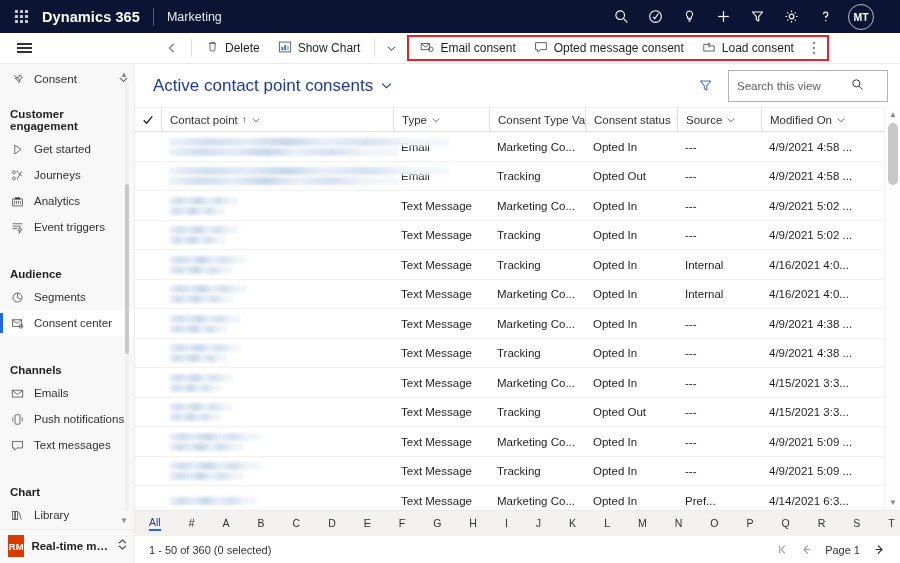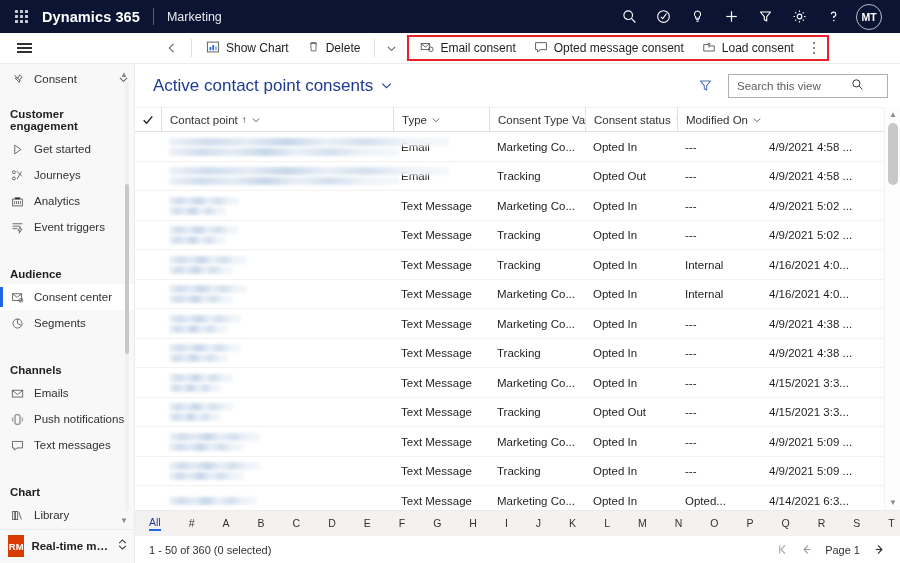--- a/index.html
+++ b/index.html
@@ -10,21 +10,21 @@
     background: #ffffff;
     -webkit-font-smoothing: antialiased;
   }
 
   
   .app-header {
     height: 33px;
     background: #0b1533;
     display: flex;
     align-items: center;
-    padding: 0 16px 0 8px;
+    padding: 0 24px 0 8px;
     color: #ffffff;
   }
   .waffle {
     width: 26px; height: 33px;
     display: flex; align-items: center; justify-content: center;
     cursor: pointer;
   }
   .waffle-grid {
     display: grid;
     grid-template-columns: repeat(3, 3px);
@@ -176,21 +176,21 @@
     padding: 0 12px 0 18px; gap: 10px;
   }
   .view-title {
     font-size: 17px; color: #1f3a93; font-weight: normal;
     display: flex; align-items: center; gap: 7px; cursor: pointer;
   }
   .view-title .chev { color: #1f3a93; display:flex; align-items:center;}
   .vb-spacer { flex: 1 1 auto; }
   .filter-icon { width: 26px; height: 26px; display:flex; align-items:center; justify-content:center; cursor:pointer; color:#605e5c;}
   .search-box {
-    width: 160px; height: 24px;
+    width: 160px; height: 32px;
     border: 1px solid #b3b0ad; background: #fff;
     display: flex; align-items: center; padding: 0 23px 0 8px;
   }
   .search-box input {
     border: 0; outline: 0; flex: 1 1 auto; font-size: 11.5px;
     font-family: "Liberation Sans", sans-serif; color: #323130; background: transparent;
     min-width: 0;
   }
   .search-box input::placeholder { color: #605e5c; }
 
@@ -354,36 +354,36 @@
   </div>
   <div class="cmd-left-gap"></div>
   <div class="cmd-back">
     <svg width="14" height="14" viewBox="0 0 16 16">
         <path d="M9.8 3.2 5 8l4.8 4.8" fill="none" stroke="#605e5c" stroke-width="1.2"></path>
       </svg>
   </div>
   <div class="cmd-divider"></div>
   <div class="cmd-btn">
     <span>
+      <svg width="13" height="13" viewBox="0 0 16 16">
+          <path d="M3.6 4.4h8.8M5.4 4.4V3h5.2v1.4M4.6 4.4l.6 9h5.6l.6-9" fill="none" stroke="#605e5c" stroke-width="1.1"></path>
+        </svg>
+    </span>
+    <span>Delete</span>
+  </div>
+  <div class="cmd-btn">
+    <span>
       <svg width="14" height="14" viewBox="0 0 16 16">
           <rect x="1.6" y="2.4" width="12.8" height="11.2" fill="none" stroke="#605e5c" stroke-width="1.1"></rect>
           <rect x="4" y="8" width="2" height="3.6" fill="#2266e3"></rect>
           <rect x="7.2" y="5.8" width="2" height="5.8" fill="#2266e3"></rect>
           <rect x="10.4" y="7" width="2" height="4.6" fill="#8ab4f0"></rect>
         </svg>
     </span>
     <span>Show Chart</span>
-  </div>
-  <div class="cmd-btn">
-    <span>
-      <svg width="13" height="13" viewBox="0 0 16 16">
-          <path d="M3.6 4.4h8.8M5.4 4.4V3h5.2v1.4M4.6 4.4l.6 9h5.6l.6-9" fill="none" stroke="#605e5c" stroke-width="1.1"></path>
-        </svg>
-    </span>
-    <span>Delete</span>
   </div>
   <div class="cmd-divider"></div>
   <div class="cmd-chev">
     <svg width="11" height="11" viewBox="0 0 12 12">
         <path d="M2 4.2 6 8 10 4.2" fill="none" stroke="#605e5c" stroke-width="1.1"></path>
       </svg>
   </div>
 
   <div class="highlight-box">
     <div class="cmd-btn">
@@ -476,39 +476,39 @@
               <path d="M2 3.4h12M2 6.4h9.4M2 9.4h6" stroke="#605e5c" stroke-width="1.1"></path>
               <path d="M11.4 7.2 8.6 12h2.4l-1 3 3.6-5h-2.4z" fill="none" stroke="#605e5c" stroke-width="1"></path>
             </svg>
         </span>
         <span class="nav-label">Event triggers</span>
       </div>
 
       <div class="sb-spacer"></div>
 
       <div class="group-head">Audience</div>
+      <div class="nav-item">
+        <span class="nav-icon">
+          <svg width="13" height="13" viewBox="0 0 16 16">
+              <circle cx="8" cy="8" r="5.6" fill="none" stroke="#605e5c" stroke-width="1.1"></circle>
+              <path d="M8 8 8 2.4M8 8 12.6 10.4" stroke="#605e5c" stroke-width="1.1"></path>
+            </svg>
+        </span>
+        <span class="nav-label">Segments</span>
+      </div>
       <div class="nav-item selected">
         <span class="nav-icon">
           <svg width="13" height="13" viewBox="0 0 16 16">
               <rect x="2" y="3.4" width="11" height="8.4" fill="none" stroke="#605e5c" stroke-width="1.1"></rect>
               <path d="M2 3.6 7.5 7.8 13 3.6" fill="none" stroke="#605e5c" stroke-width="1.1"></path>
               <circle cx="12.2" cy="11.4" r="2.4" fill="none" stroke="#605e5c" stroke-width="1"></circle>
               <path d="M11.1 11.5 12 12.4 13.4 10.6" fill="none" stroke="#605e5c" stroke-width="1"></path>
             </svg>
         </span>
         <span class="nav-label">Consent center</span>
-      </div>
-      <div class="nav-item">
-        <span class="nav-icon">
-          <svg width="13" height="13" viewBox="0 0 16 16">
-              <circle cx="8" cy="8" r="5.6" fill="none" stroke="#605e5c" stroke-width="1.1"></circle>
-              <path d="M8 8 8 2.4M8 8 12.6 10.4" stroke="#605e5c" stroke-width="1.1"></path>
-            </svg>
-        </span>
-        <span class="nav-label">Segments</span>
       </div>
 
       <div class="sb-spacer"></div>
 
       <div class="group-head">Channels</div>
       <div class="nav-item">
         <span class="nav-icon">
           <svg width="13" height="13" viewBox="0 0 16 16">
               <rect x="1.6" y="4" width="12.8" height="8.4" fill="none" stroke="#605e5c" stroke-width="1.1"></rect>
               <path d="M1.6 4.3 8 9.2 14.4 4.3" fill="none" stroke="#605e5c" stroke-width="1.1"></path>
@@ -628,20 +628,28 @@
 
         </div>
         <div class="hcell" style="width:92px;flex:0 0 92px">
           <span>Consent status</span>
           <span class="hchev">
             <svg width="10" height="10" viewBox="0 0 12 12">
                 <path d="M2 4.2 6 8 10 4.2" fill="none" stroke="#605e5c" stroke-width="1.1"></path>
               </svg>
           </span>
         </div>
+        <div class="hcell" style="width:84px;flex:0 0 84px">
+          <span>Source</span>
+          <span class="hchev">
+            <svg width="10" height="10" viewBox="0 0 12 12">
+                <path d="M2 4.2 6 8 10 4.2" fill="none" stroke="#605e5c" stroke-width="1.1"></path>
+              </svg>
+          </span>
+        </div>
         <div class="hcell" style="flex:1 1 auto">
           <span>Modified On</span>
           <span class="hchev">
             <svg width="10" height="10" viewBox="0 0 12 12">
                 <path d="M2 4.2 6 8 10 4.2" fill="none" stroke="#605e5c" stroke-width="1.1"></path>
               </svg>
           </span>
         </div>
       </div>
 
@@ -791,21 +799,21 @@
             <div class="cell" style="flex: 1 1 auto;">4/9/2021 5:09 ...</div>
           </div>
           <div class="grow">
             <div class="check-col"></div>
             <div class="blur-cell" style="width: 232px; flex: 0 0 232px;">
               <div class="blur-line" style="width: 88px;"></div>
             </div>
             <div class="cell" style="width: 96px; flex: 0 0 96px;">Text Message</div>
             <div class="cell" style="width: 96px; flex: 0 0 96px;">Marketing Co...</div>
             <div class="cell" style="width: 92px; flex: 0 0 92px;">Opted In</div>
-            <div class="cell" style="width: 84px; flex: 0 0 84px;">Opted...</div>
+            <div class="cell" style="width: 84px; flex: 0 0 84px;">Pref...</div>
             <div class="cell" style="flex: 1 1 auto;">4/14/2021 6:3...</div>
           </div>
         </div>
 
       <div class="scroll-v">
         <div class="sv-arrow up">▲</div>
         <div class="sv-thumb"></div>
         <div class="sv-arrow down">▼</div>
       </div>
     </div>

